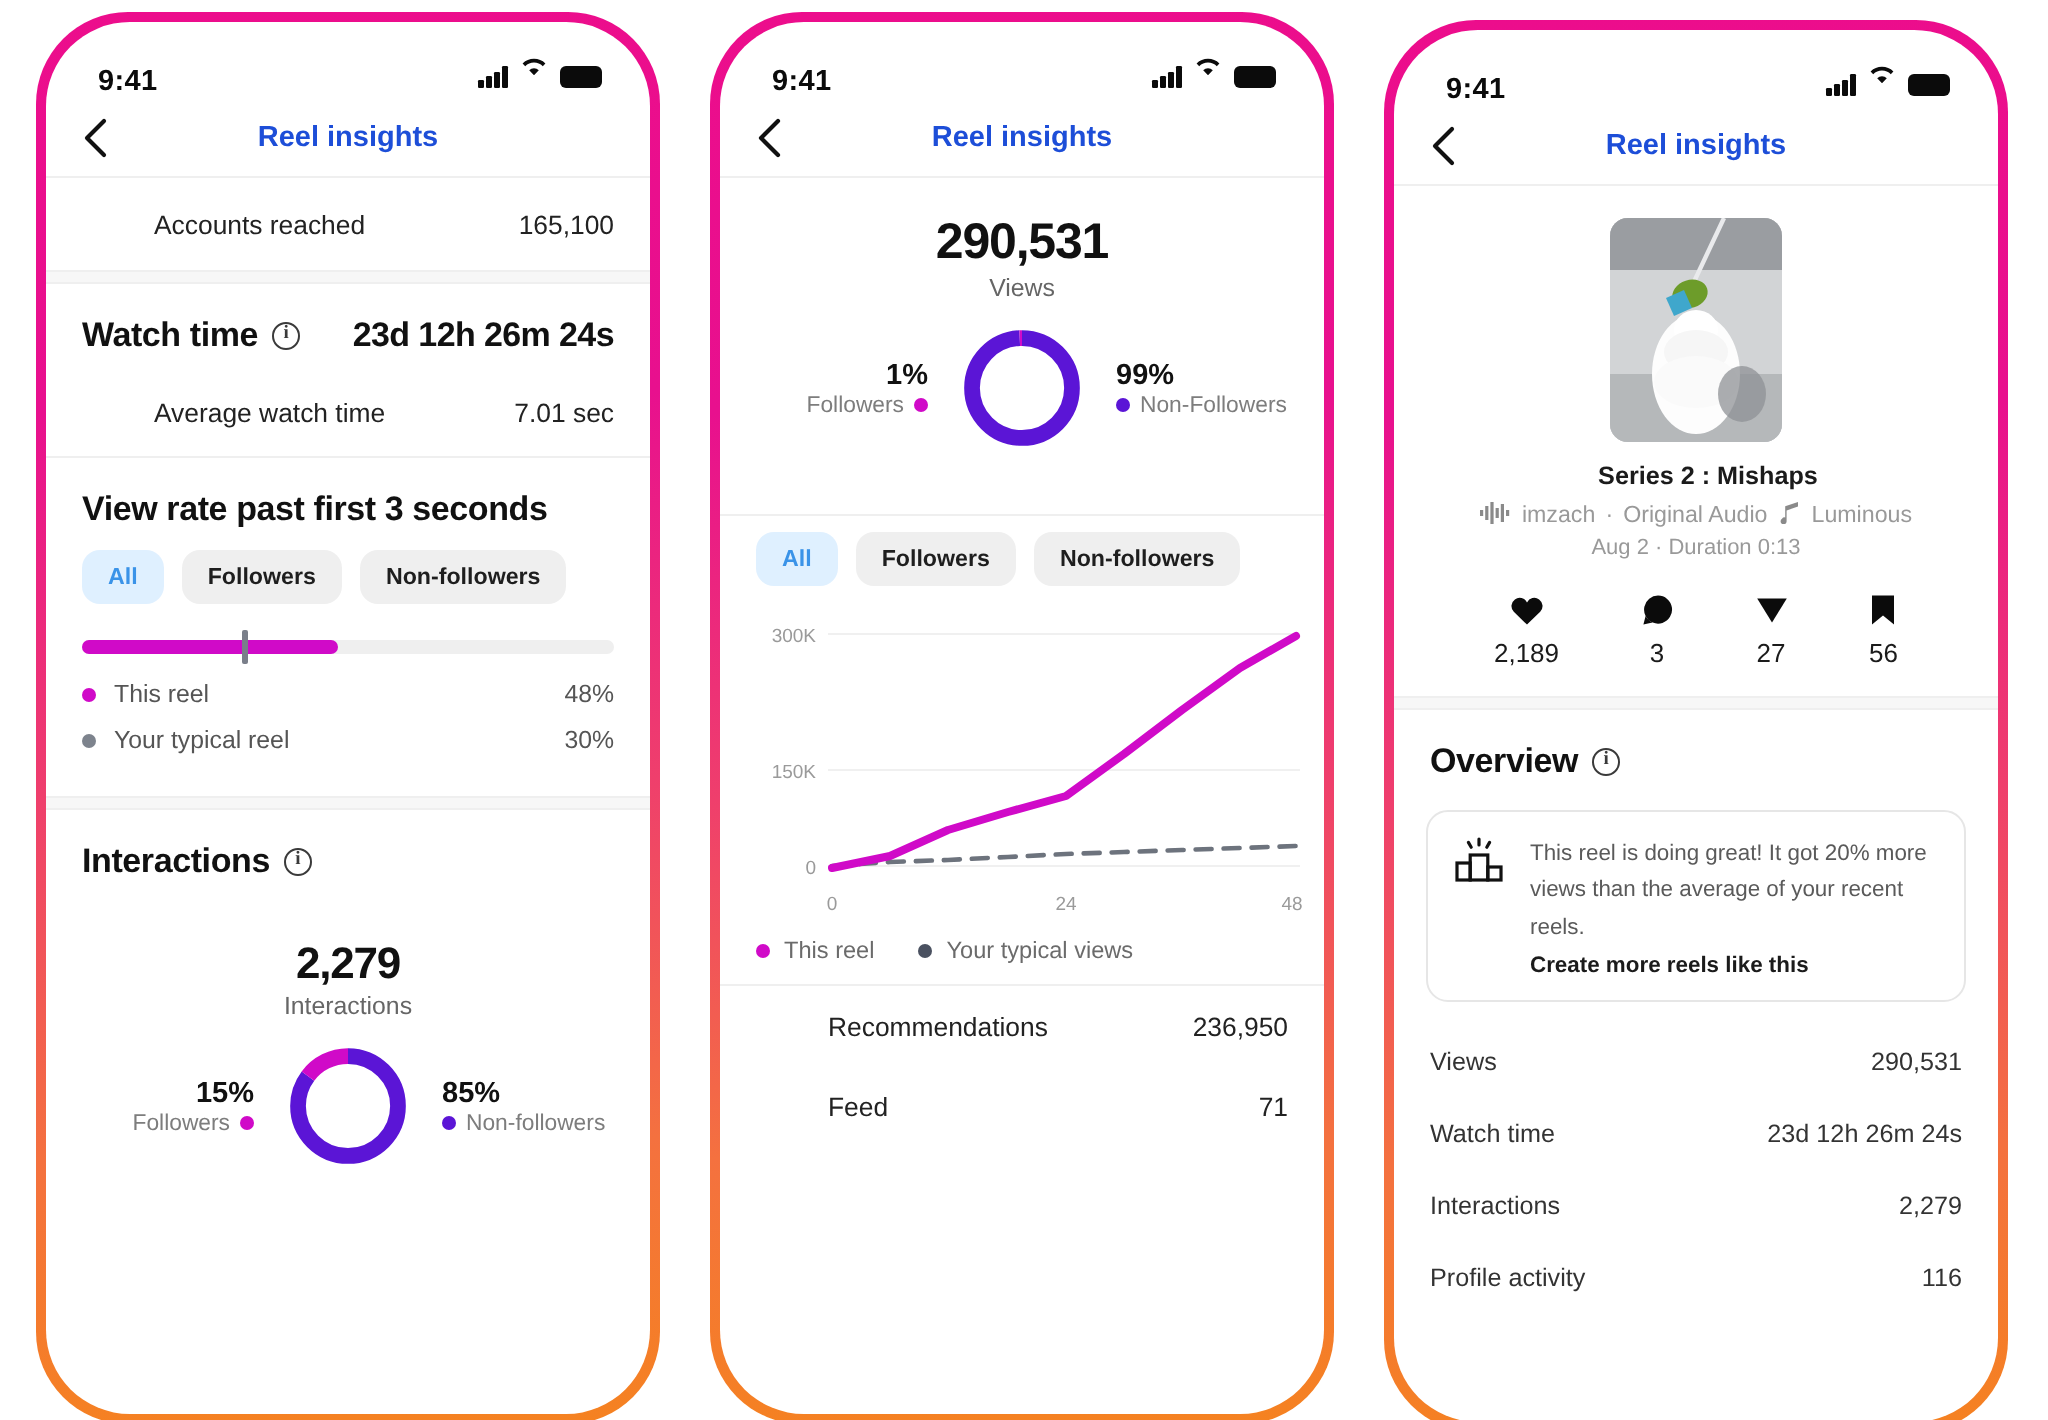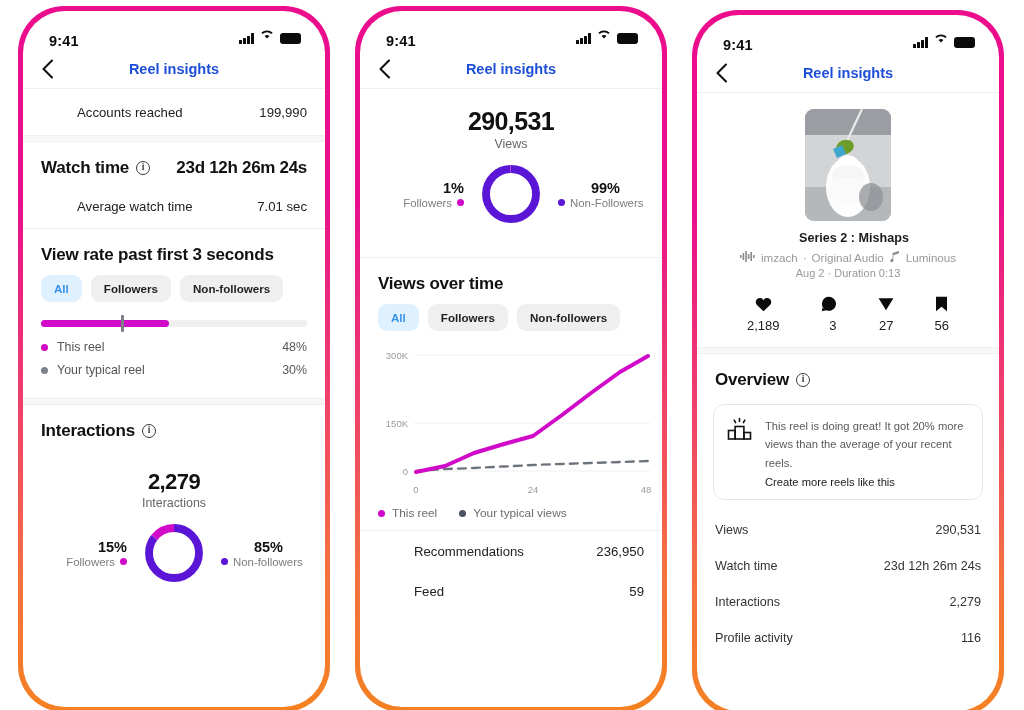--- a/index.html
+++ b/index.html
@@ -101,49 +101,49 @@
   
   .donut-block { padding: 14px 0 16px; text-align:center; }
   .donut-num { font-size: 22px; font-weight: bold; color:#111; letter-spacing:-.6px;}
   .donut-sub { font-size: 12.4px; color:#666; margin-top: 1px; }
   .donut-area { display:flex; align-items:center; justify-content:center; gap: 14px; margin-top: 10px; }
   .donut-side { width: 95px; }
   .donut-side .pct { font-size:14.5px; font-weight:bold; color:#111; }
   .donut-side .cap { font-size:11.4px; color:#7d7d7d; margin-top:1px; display:flex; align-items:center; gap:5px;}
   .donut-side.left .cap { justify-content:flex-end; }
   .donut-side.left { text-align:right; }
-  .donut-side.right { text-align:center; }
+  .donut-side.right { text-align:left; }
 
   
   .chart { padding: 10px 18px 2px; }
   .chart svg { display:block; }
   .chart-legend { display:flex; gap: 22px; padding: 4px 18px 10px; }
   .cl-item { display:flex; align-items:center; gap:7px; font-size:11.8px; color:#6b6b6b; }
 
   
   .thumb {
     width: 86px; height: 112px; border-radius: 9px; margin: 16px auto 0;
     overflow:hidden; position:relative;
     background: linear-gradient(160deg,#8d8f93 0%, #b9bbbe 35%, #d9dadc 60%, #a9abad 100%);
   }
   .reel-title { text-align:center; font-size:12.6px; font-weight:bold; color:#1b1b1b; margin-top:10px;padding-left:12px; }
   .reel-meta  { text-align:center; font-size:11.6px; color:#999; margin-top:5px;
                 display:flex; align-items:center; justify-content:center; gap:5px; flex-wrap:nowrap;}
   .reel-meta2 { text-align:center; font-size:11px; color:#999; margin-top:3px; }
   .stats { display:flex; justify-content:center; gap:41px; padding: 16px 0 14px; }
-  .stat { text-align:right; }
+  .stat { text-align:center; }
   .stat .ico { height: 18px; display:flex; align-items:center; justify-content:center; }
   .stat .num { font-size:13px; color:#1b1b1b; margin-top:5px; }
 
   .tipcard {
     margin: 8px 16px 12px; border: 1px solid #e6e6e6; border-radius: 11px;
     padding: 11px 12px; display:flex; gap:12px; align-items:flex-start;
   }
   .tip-txt { font-size:11.2px; color:#5a5a5a; line-height:1.38; }
-  .tip-cta { font-size:11.2px; color:#1b1b1b; font-weight:normal; margin-top:5px; }
+  .tip-cta { font-size:11.2px; color:#1b1b1b; font-weight:bold; margin-top:5px; }
 
   .ov-row { display:flex; align-items:center; justify-content:space-between; padding: 0 18px; height: 36px; }
   .ov-row .lbl { font-size:12.6px; color:#333; }
   .ov-row .val { font-size:12.6px; color:#333; }
 </style>
 </head>
 <body>
 
 <div class="stage">
 
@@ -172,21 +172,21 @@
         <span class="back">
           <svg width="13" height="20" viewBox="0 0 13 20">
               <path d="M11 1.5 2.5 10 11 18.5" stroke="#111" stroke-width="2.1" fill="none" stroke-linecap="round" stroke-linejoin="round"></path>
             </svg>
         </span>
         <span class="title">Reel insights</span>
       </div>
 
       <div class="row">
         <span class="lbl">Accounts reached</span>
-        <span class="val">199,990</span>
+        <span class="val">165,100</span>
       </div>
       <div class="sep thick"></div>
 
       <div class="sec-head">
         <span class="left">
           <span class="sec-title">Watch time</span>
           <span class="info-i">i</span>
         </span>
         <span class="big-val">23d 12h 26m 24s</span>
       </div>
@@ -316,23 +316,20 @@
             <div class="cap">
                 <span class="dot" style="background:#5b15d6"></span>
                 <span>Non-Followers</span>
               </div>
           </div>
         </div>
       </div>
 
       <div class="sep" style="margin-top:14px;"></div>
 
-      <div class="sec-head" style="padding-bottom:2px;">
-        <span class="sec-title">Views over time</span>
-      </div>
 
       <div class="pills">
         <span class="pill active">All</span>
         <span class="pill">Followers</span>
         <span class="pill">Non-followers</span>
       </div>
 
       <div class="chart">
         <svg width="276" height="155" viewBox="0 0 276 155">
 
@@ -367,21 +364,21 @@
 
       <div class="sep"></div>
 
 
       <div class="row" style="height:40px;">
         <span class="lbl">Recommendations</span>
         <span class="val">236,950</span>
       </div>
       <div class="row" style="height:40px;">
         <span class="lbl">Feed</span>
-        <span class="val">59</span>
+        <span class="val">71</span>
       </div>
 
     </div>
   </div>
 
   <div class="phone p3">
     <div class="screen">
 
       <div class="statusbar">
         <span class="clock">9:41</span>

